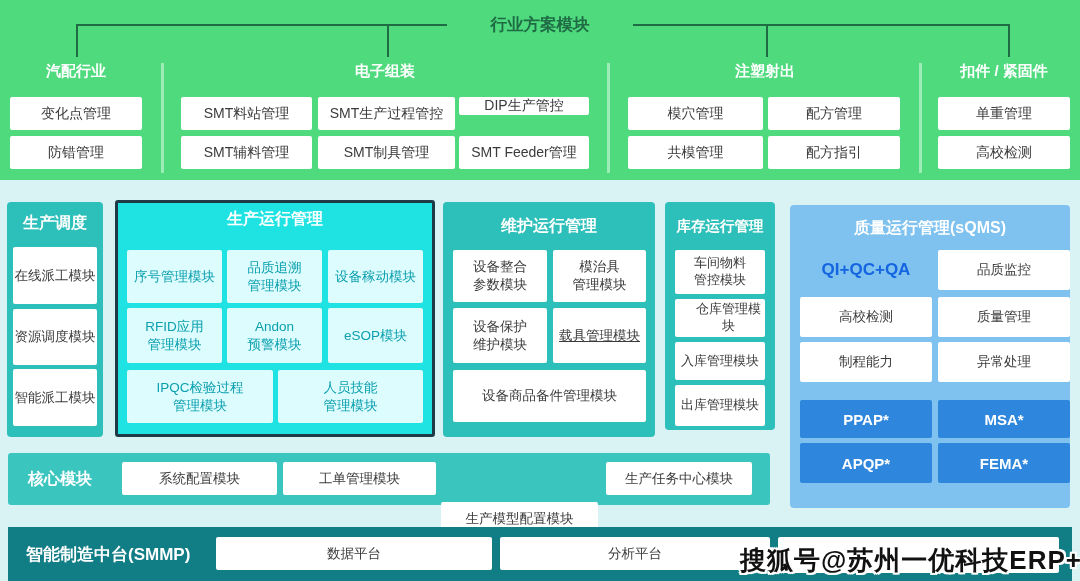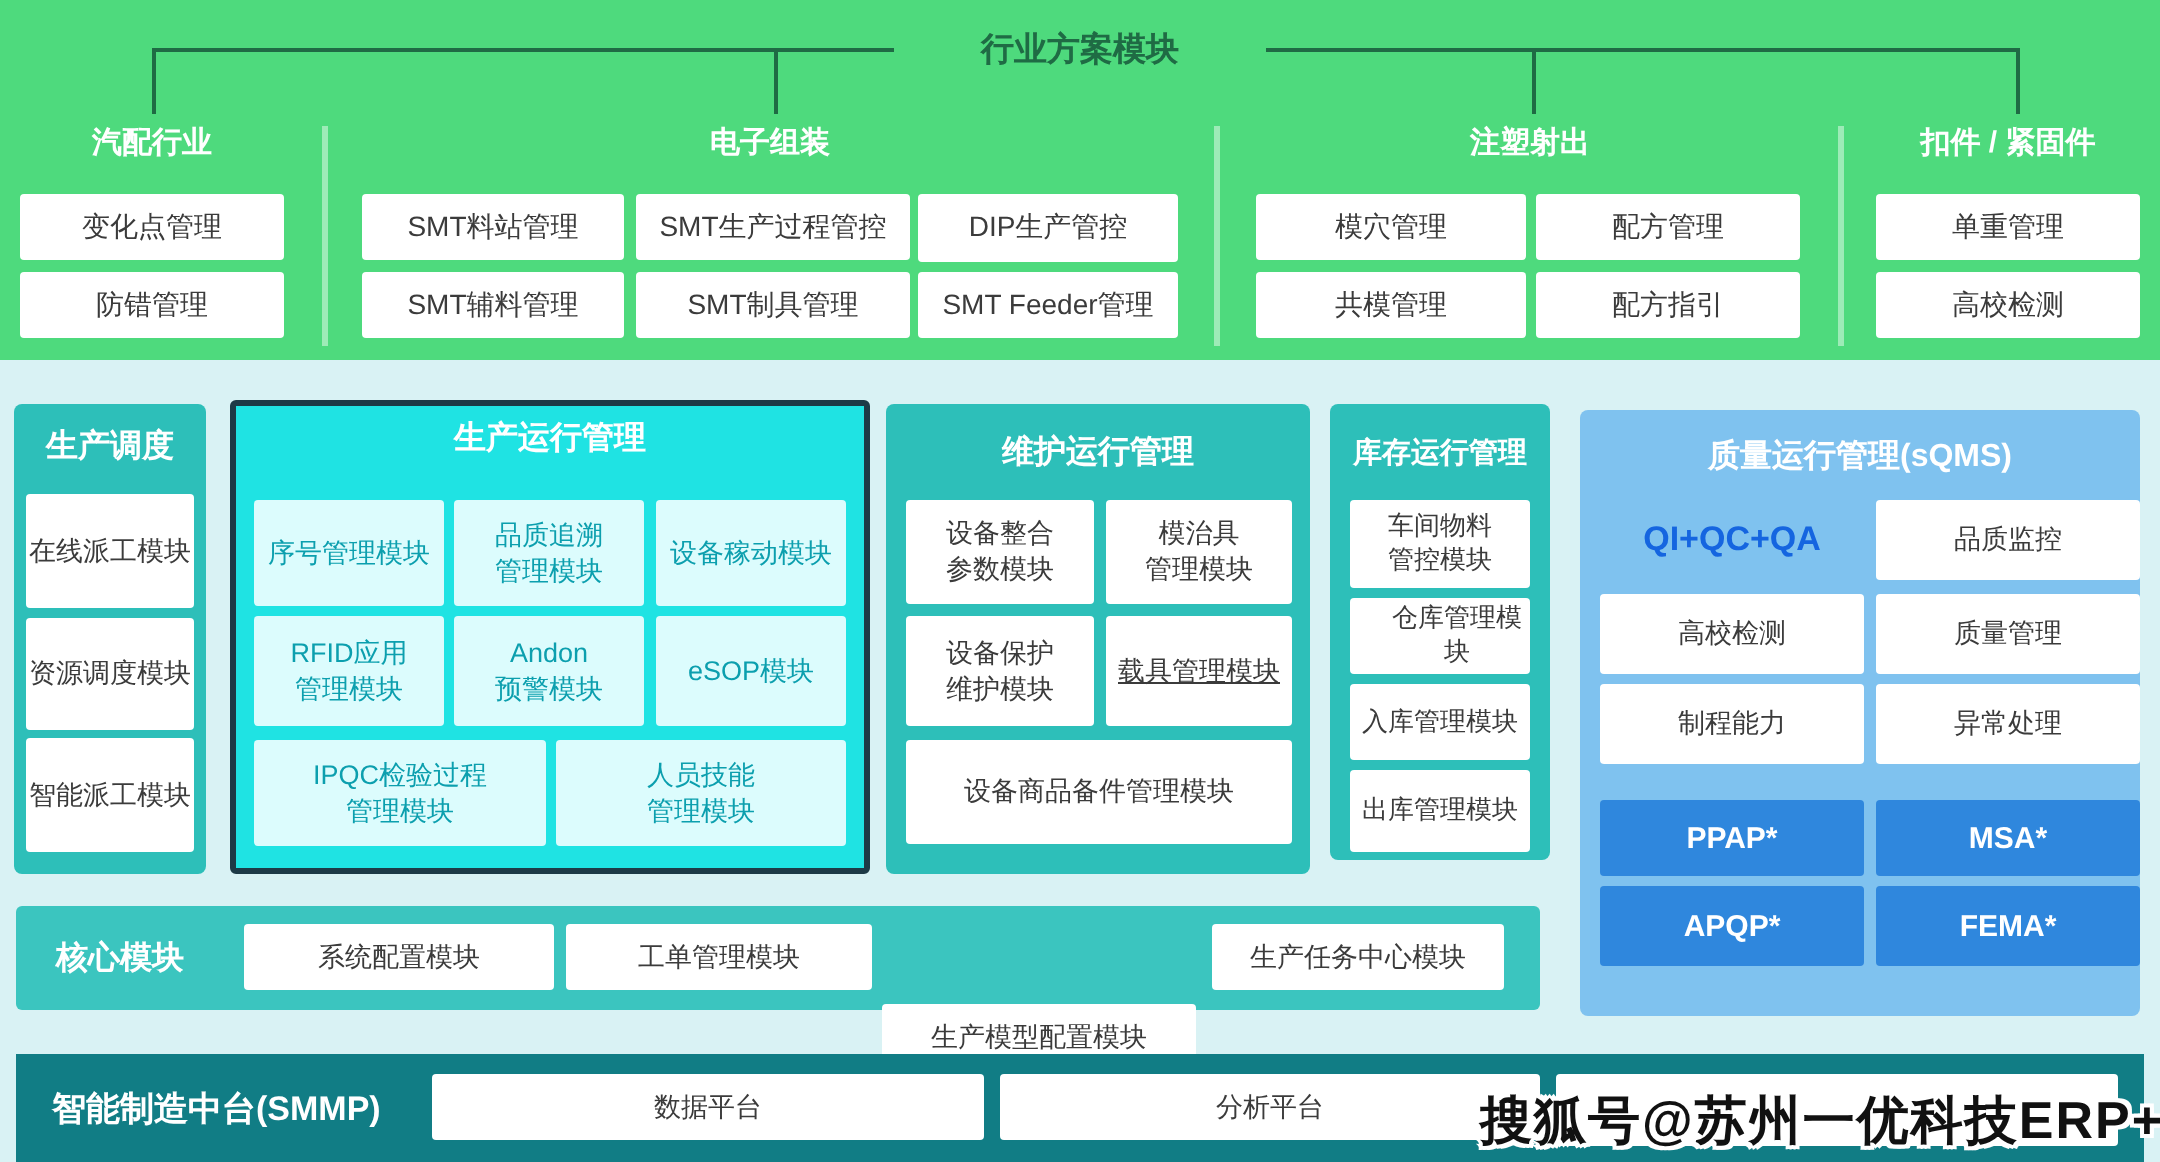--- a/index.html
+++ b/index.html
@@ -61,21 +61,21 @@
     <div class="abs ghead" style="left:10px;top:62px;width:132px;height:18px;">汽配行业</div>
     <div class="abs ghead" style="left:181px;top:62px;width:408px;height:18px;">电子组装</div>
     <div class="abs ghead" style="left:628px;top:62px;width:274px;height:18px;">注塑射出</div>
     <div class="abs ghead" style="left:938px;top:62px;width:132px;height:18px;">扣件 / 紧固件</div>
 
     <div class="abs gbox" style="left:10px;top:97px;width:132px;height:33px;">变化点管理</div>
     <div class="abs gbox" style="left:10px;top:136px;width:132px;height:33px;">防错管理</div>
 
     <div class="abs gbox" style="left:181px;top:97px;width:131px;height:33px;">SMT料站管理</div>
     <div class="abs gbox" style="left:318px;top:97px;width:137px;height:33px;">SMT生产过程管控</div>
-    <div class="abs gbox" style="left:459px;top:97px;width:130px;height:34px;">DIP生产管控</div>
+    <div class="abs gbox" style="left:459px;top:97px;width:130px;height:18px;">DIP生产管控</div>
     <div class="abs gbox" style="left:181px;top:136px;width:131px;height:33px;">SMT辅料管理</div>
     <div class="abs gbox" style="left:318px;top:136px;width:137px;height:33px;">SMT制具管理</div>
     <div class="abs gbox" style="left:459px;top:136px;width:130px;height:33px;">SMT Feeder管理</div>
 
     <div class="abs gbox" style="left:628px;top:97px;width:135px;height:33px;">模穴管理</div>
     <div class="abs gbox" style="left:768px;top:97px;width:132px;height:33px;">配方管理</div>
     <div class="abs gbox" style="left:628px;top:136px;width:135px;height:33px;">共模管理</div>
     <div class="abs gbox" style="left:768px;top:136px;width:132px;height:33px;">配方指引</div>
 
     <div class="abs gbox" style="left:938px;top:97px;width:132px;height:33px;">单重管理</div>

